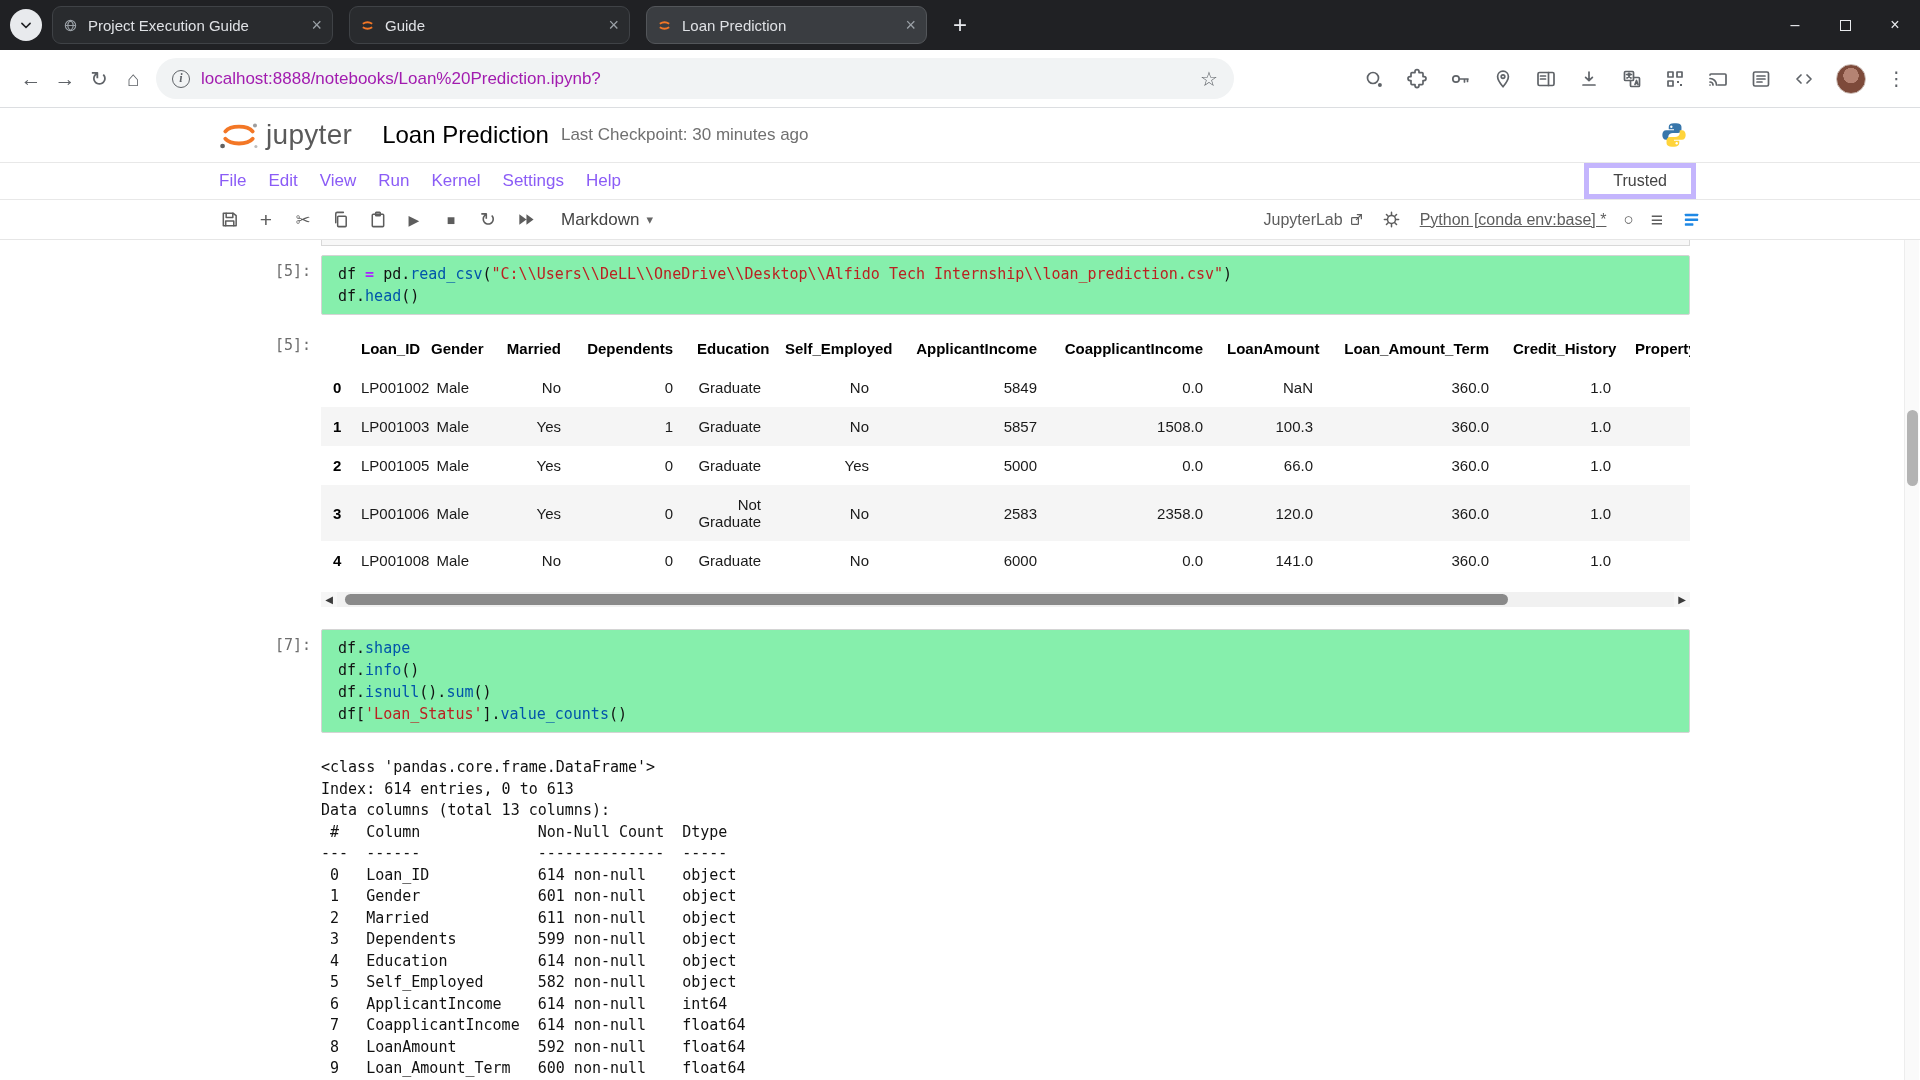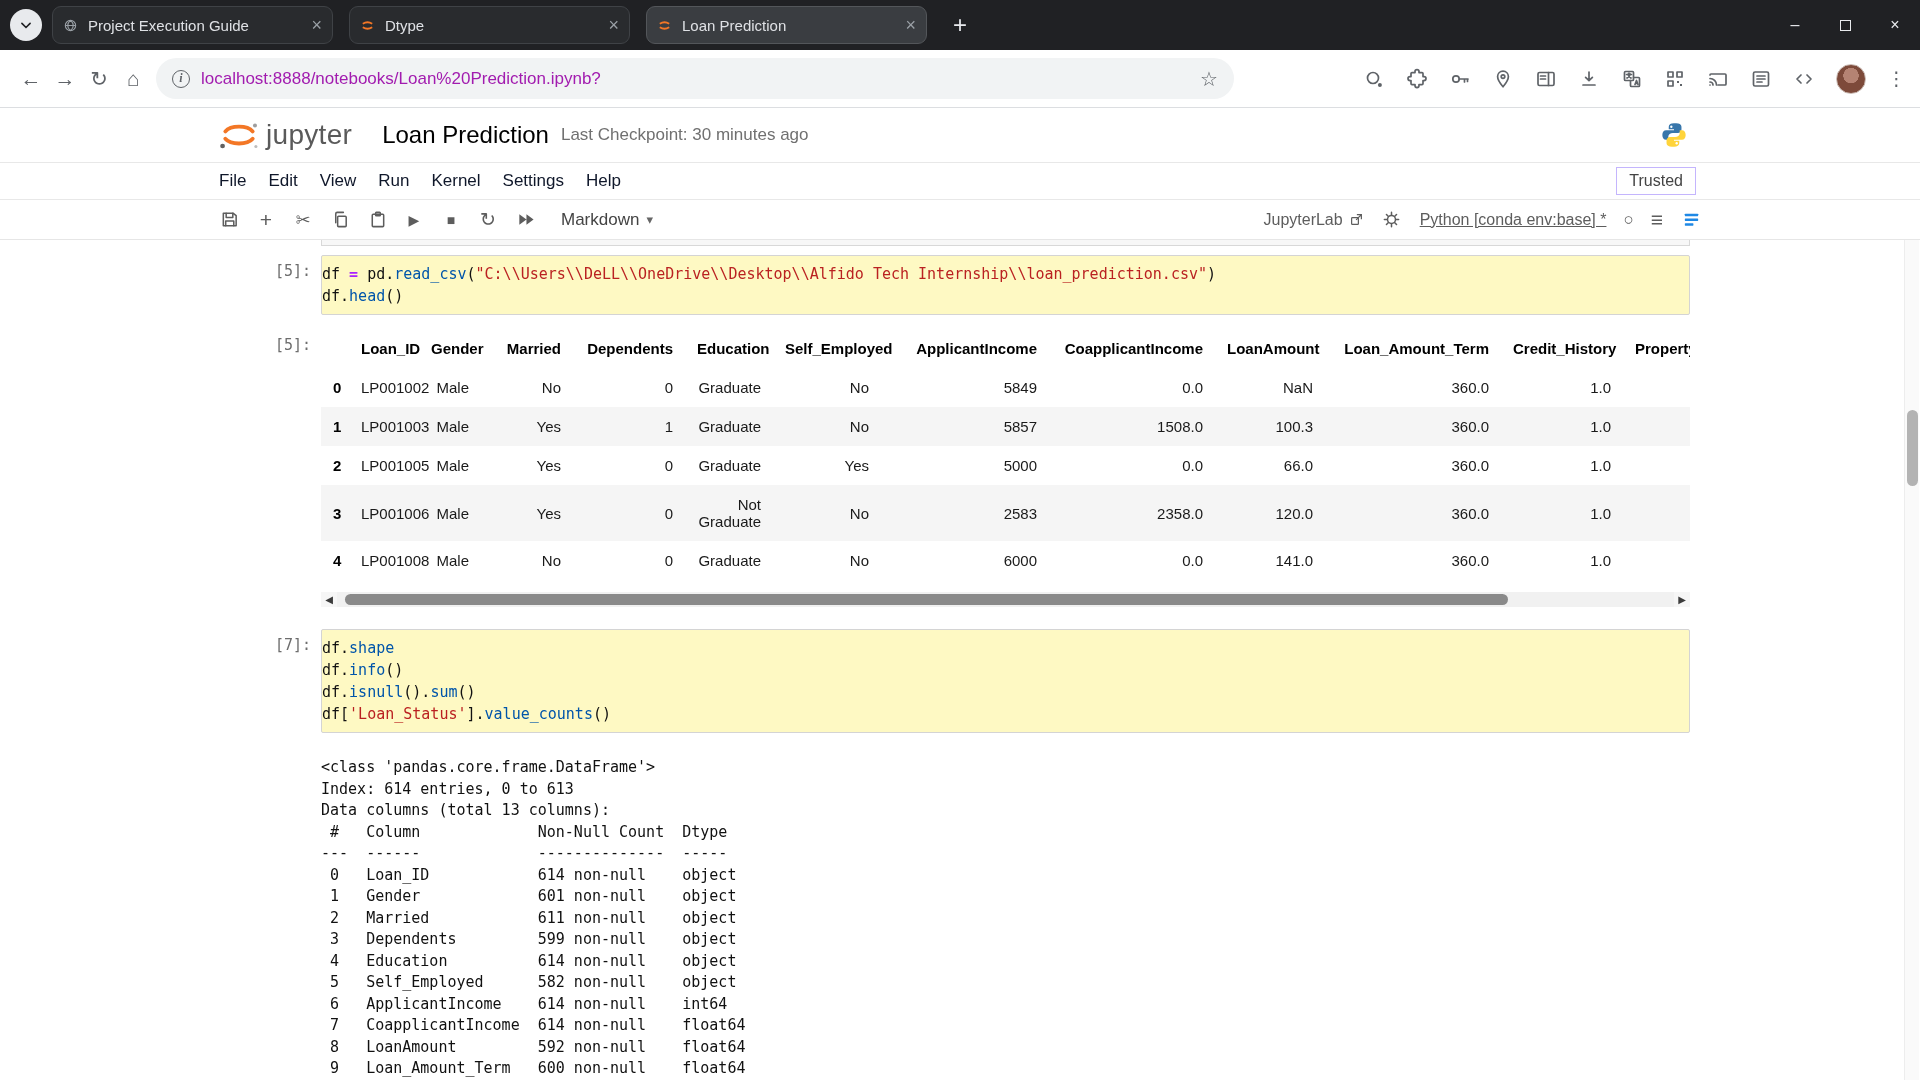--- a/index.html
+++ b/index.html
@@ -36,22 +36,22 @@
 
   
   .nb-header { height:55px; background:#fff; border-bottom:1px solid #e8e8e8; display:flex; align-items:center; padding-left:218px; position:relative; }
   .wordmark { font-size:28px; color:#5a5a5a; margin-left:6px; letter-spacing:.3px; }
   .nb-title { font-size:24px; color:#000; margin-left:30px; }
   .checkpoint { font-size:17px; color:#707070; margin-left:12px; }
   .pylogo { position:absolute; right:232px; top:13px; }
 
   
   .menubar { height:37px; background:#fff; border-bottom:1px solid #e8e8e8; display:flex; align-items:center; padding-left:208px; }
-  .menu-item { font-size:17px; color:#0f172a; padding:0 11px; }
-  .trusted { margin-left:auto; margin-right:224px; border:1px solid #c4b5fd; background:#fff; color:#444; font-size:16px; padding:4px 12px; }
+  .menu-item { font-size:17px; color:#8b5cf6; padding:0 11px; }
+  .trusted { margin-left:auto; margin-right:224px; border:5px solid #c4b5fd; background:#fff; color:#444; font-size:16px; padding:4px 24px; }
 
   
   .toolbar { height:40px; background:#fff; border-bottom:1px solid #e6e6e6; display:flex; align-items:center; padding-left:218px; }
   .tb-ic { width:22px; height:22px; display:flex; align-items:center; justify-content:center; color:#5d5d5d; margin-right:15px; font-size:16px; }
   .tb-ic svg { width:19px; height:19px; }
   .tb-ic svg .st { stroke:#5d5d5d; stroke-width:1.6; fill:none; stroke-linecap:round; stroke-linejoin:round; }
   .celltype { display:flex; align-items:center; gap:7px; font-size:17px; color:#444; margin-left:10px; }
   .tb-right { margin-left:auto; margin-right:218px; display:flex; align-items:center; gap:17px;text-align:center; }
   .jlab { display:flex; align-items:center; gap:6px; font-size:16px; color:#5d5d5d; }
   .kernel-name { font-size:16px; color:#5d5d5d;text-decoration:underline; }
@@ -61,21 +61,21 @@
   
   .content { position:relative; height:840px; background:#fff; overflow:hidden; }
   .cells { position:absolute; left:272px; top:0; width:1418px; }
   .remnant { margin-left:49px; width:1369px; height:6px; background:#f7f7f7; border:1px solid #d8d8d8; border-top:none; }
   .cell { margin-top:9px; }
   .cell + .cell { margin-top:22px; }
   .cell-row { display:flex; }
   .out-row { margin-top:14px; }
   .prompt { flex:0 0 49px; text-align:right; padding-right:10px; padding-top:7px;
             font:15px "DejaVu Sans Mono","Liberation Mono",monospace; color:#6d6d6d; white-space:nowrap; }
-  .input-box { flex:1; background:#fef9c3; border:1px solid #d4d4d4; border-radius:2px; padding:7px 0; }
+  .input-box { flex:1; background:#86efac; border:1px solid #d4d4d4; border-radius:2px; padding:7px 16px; }
   .input-box pre, pre.stdout { font:15px/22px "DejaVu Sans Mono","Liberation Mono",monospace; color:#111; white-space:pre; }
   pre.stdout { line-height:21.5px; margin-top:10px; }
   .tk-v, .tk-p { color:#111; }
   .tk-o { color:#AA22FF; font-weight:bold; }
   .tk-f { color:#0055AA; }
   .tk-s { color:#BA2121; }
   .output-area { flex:1; min-width:0; }
 
   .tbl-clip { width:1369px; overflow:hidden; }
   table.dataframe { border-collapse:collapse; table-layout:fixed; width:1380px; font-size:15px; color:#1a1a1a; }
@@ -113,21 +113,21 @@
         <span class="tab-title">Project Execution Guide</span>
         <span class="tab-close">×</span>
       </div>
       <div class="tab">
         <span class="fav">
           <svg viewBox="0 0 16 16" width="15" height="15">
             <path d="M3 6.2 Q8 2.8 13 6.2" stroke="#F37726" stroke-width="2" fill="none"></path>
             <path d="M3 9.8 Q8 13.2 13 9.8" stroke="#F37726" stroke-width="2" fill="none"></path>
           </svg>
         </span>
-        <span class="tab-title">Dtype</span>
+        <span class="tab-title">Guide</span>
         <span class="tab-close">×</span>
       </div>
       <div class="tab active">
         <span class="fav">
           <svg viewBox="0 0 16 16" width="15" height="15">
             <path d="M3 6.2 Q8 2.8 13 6.2" stroke="#F37726" stroke-width="2" fill="none"></path>
             <path d="M3 9.8 Q8 13.2 13 9.8" stroke="#F37726" stroke-width="2" fill="none"></path>
           </svg>
         </span>
         <span class="tab-title">Loan Prediction</span>

